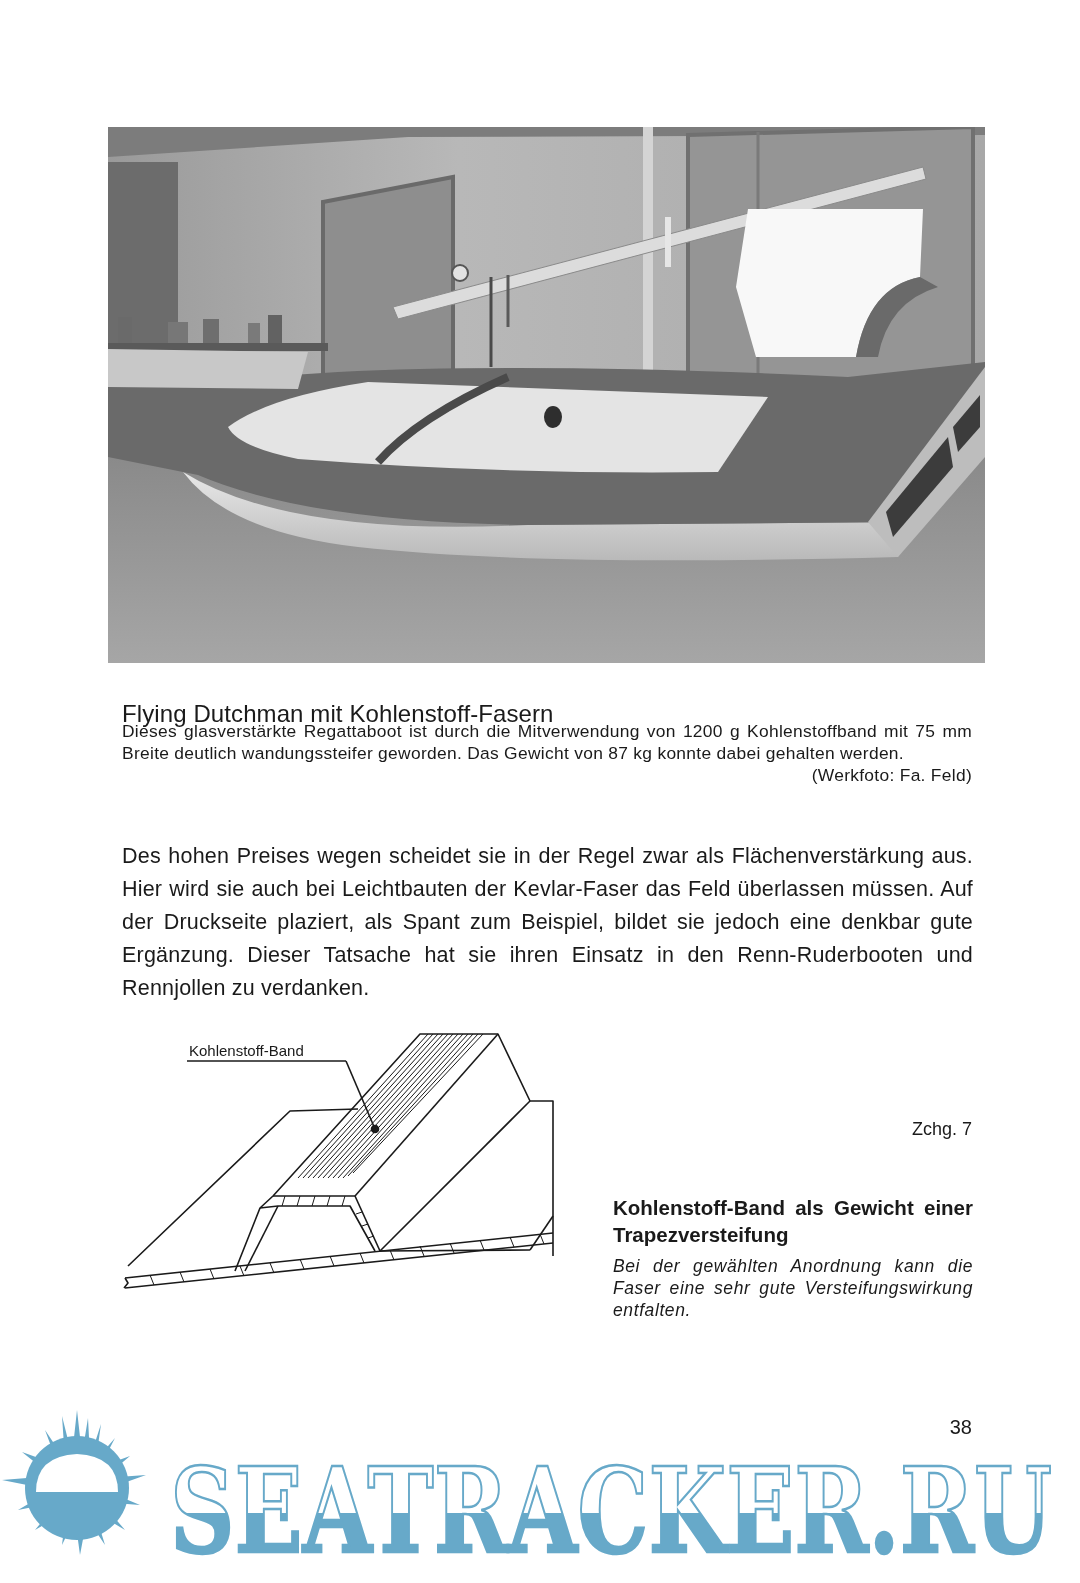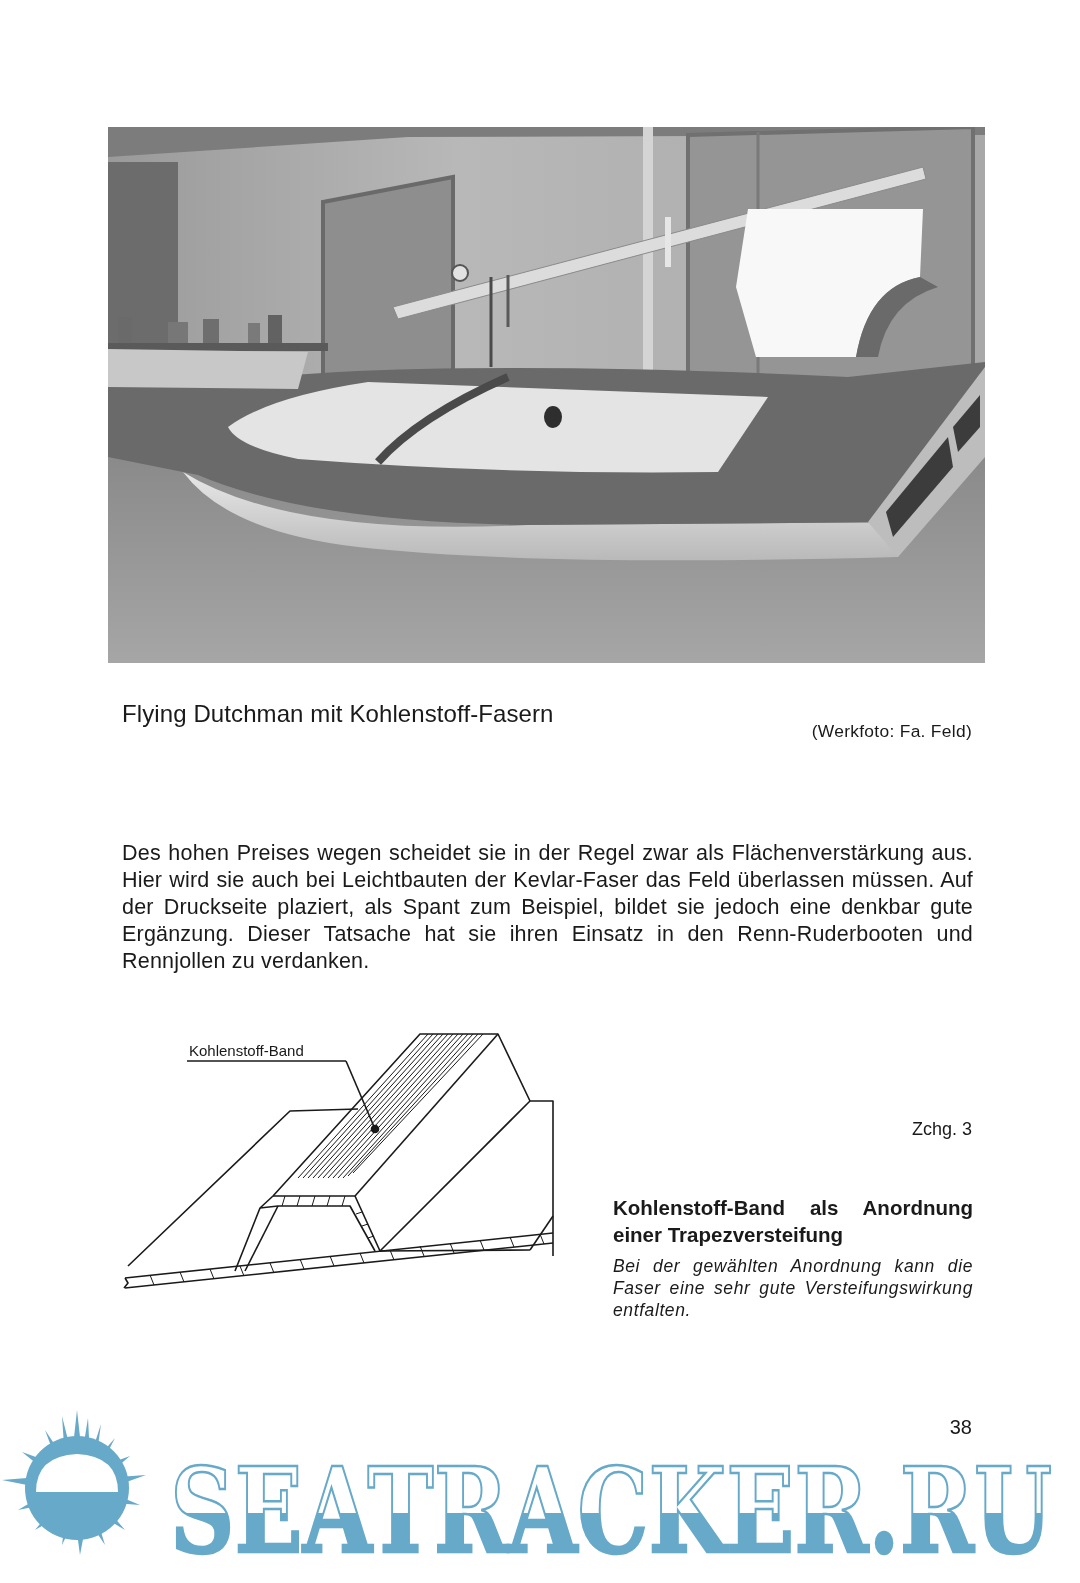--- a/index.html
+++ b/index.html
@@ -17,21 +17,21 @@
     position: absolute; left: 122px; top: 700px; width: 850px;
     font-size: 24px; font-weight: normal; letter-spacing: 0.1px;
   }
   .caption-body {
     position: absolute; left: 122px; top: 720px; width: 850px;
     font-size: 17.4px; line-height: 22px; text-align: justify; letter-spacing: 0.3px;
   }
   .caption-body .credit { float: right; }
   .main-para {
     position: absolute; left: 122px; top: 840px; width: 851px;
-    font-size: 21.5px; line-height: 27px; text-align: justify; letter-spacing: 0.2px;
+    font-size: 21.5px; line-height: 33px; text-align: justify; letter-spacing: 0.2px;
   }
   .diagram { position: absolute; left: 110px; top: 1026px; width: 460px; height: 270px; }
   .fig-no { position: absolute; right: 108px; top: 1119px; font-size: 18px; }
   .fig-title {
     position: absolute; left: 613px; top: 1194px; width: 360px;
     font-size: 20.5px; font-weight: bold; line-height: 27px; text-align: justify;
     text-align-last: left;
   }
   .fig-body {
     position: absolute; left: 613px; top: 1255px; width: 360px;
@@ -99,20 +99,21 @@
     <polygon points="0,222 200,225 190,262 0,260" fill="#c8c8c8"></polygon>
 
     <polygon points="760,395 877,240 877,330 790,430" fill="#bdbdbd"></polygon>
     <polygon points="778,385 840,310 845,340 785,410" fill="#3c3c3c"></polygon>
     <polygon points="845,300 872,268 872,300 850,325" fill="#3c3c3c"></polygon>
   </svg>
 </div>
 
 <div class="caption-title">Flying Dutchman mit Kohlenstoff-Fasern</div>
 <div class="caption-body">
+  <span>Dieses glasverstärkte Regattaboot ist durch die Mitverwendung von 1200 g Kohlenstoffband mit 75 mm Breite deutlich wandungssteifer geworden. Das Gewicht von 87 kg konnte dabei gehalten werden.</span>
   <span class="credit">(Werkfoto: Fa. Feld)</span>
 </div>
 
 <p class="main-para" style="margin:0;">Des hohen Preises wegen scheidet sie in der Regel zwar als Flächenverstärkung aus. Hier wird sie auch bei Leichtbauten der Kevlar-Faser das Feld überlassen müssen. Auf der Druckseite plaziert, als Spant zum Beispiel, bildet sie jedoch eine denkbar gute Ergänzung. Dieser Tatsache hat sie ihren Einsatz in den Renn-Ruderbooten und Rennjollen zu verdanken.</p>
 
 <div class="diagram">
   <svg width="460" height="270" viewBox="0 0 460 270" fill="none" stroke="#1a1a1a" stroke-width="1.6" stroke-linejoin="round">
 
     <text x="79" y="30" font-family="Liberation Sans, sans-serif" font-size="15" fill="#1a1a1a" stroke="none">Kohlenstoff-Band</text>
     <line x1="77" y1="35" x2="236" y2="35"></line>
@@ -175,22 +176,22 @@
       <line x1="280" y1="224" x2="284" y2="234"></line>
         <line x1="310" y1="220" x2="314" y2="230"></line>
       <line x1="340" y1="217" x2="344" y2="227"></line>
         <line x1="370" y1="214" x2="374" y2="224"></line>
       <line x1="400" y1="211" x2="404" y2="221"></line>
         <line x1="430" y1="208" x2="434" y2="218"></line>
     </g>
   </svg>
 </div>
 
-<div class="fig-no">Zchg. 3</div>
-<div class="fig-title">Kohlenstoff-Band als Anordnung einer Trapezversteifung</div>
+<div class="fig-no">Zchg. 7</div>
+<div class="fig-title">Kohlenstoff-Band als Gewicht einer Trapezversteifung</div>
 <div class="fig-body">Bei der gewählten Anordnung kann die Faser eine sehr gute Versteifungswirkung entfalten.</div>
 
 <div class="page-no">38</div>
 
 <div class="watermark">
   <svg width="1080" height="173" viewBox="0 0 1080 173">
     <defs>
       <linearGradient id="wmFill" x1="0" y1="0" x2="0" y2="1">
         <stop offset="0.52" stop-color="#ffffff"></stop>
         <stop offset="0.52" stop-color="#67a9c9"></stop>

